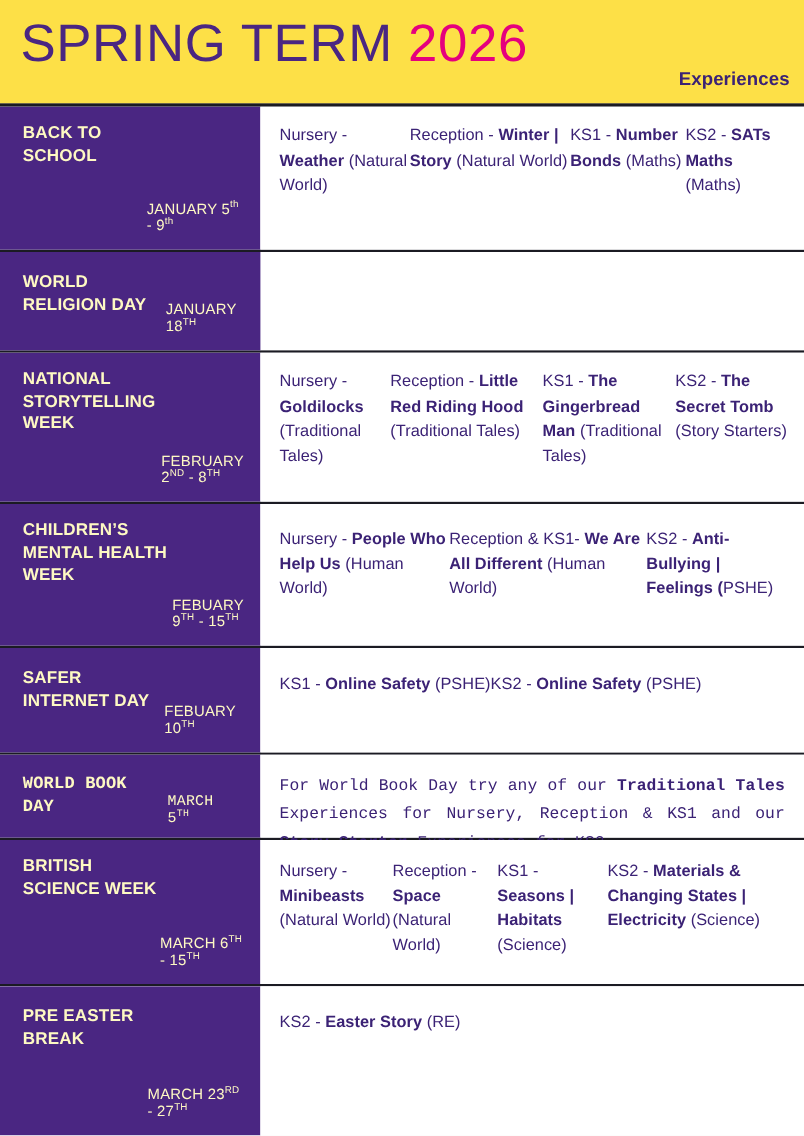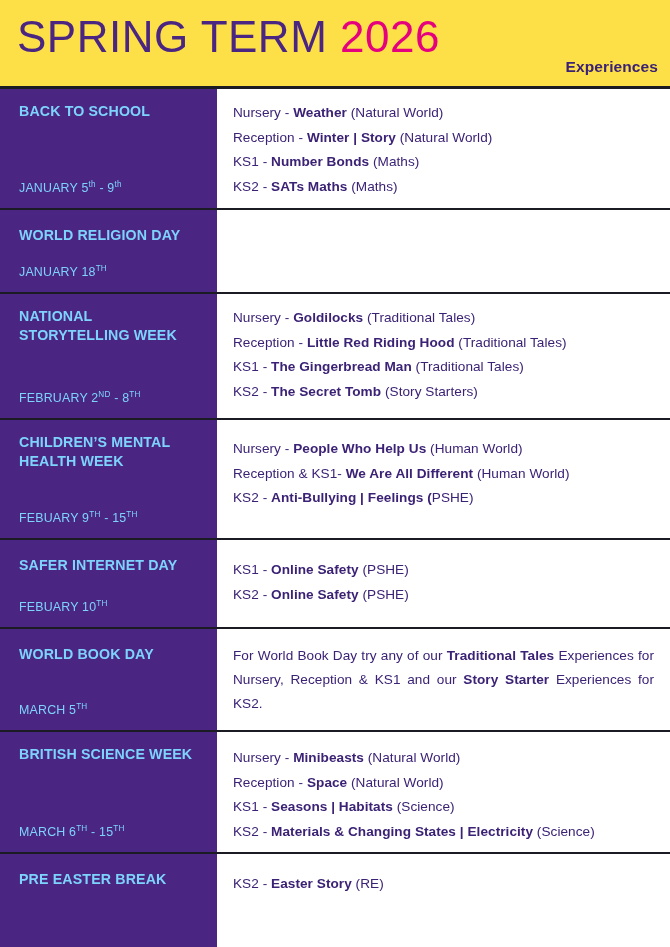--- a/index.html
+++ b/index.html
@@ -59,25 +59,25 @@
     border-bottom: 2.5px solid #1b1b23;
     box-sizing: border-box;
     background: #ffffff;
   }
   .row.last { border-bottom: none; }
 
   .cell-left {
     width: 217px;
     min-width: 217px;
     background: #4a2682;
-    color: #7dd3fc;
+    color: #fef9c3;
     box-sizing: border-box;
     padding: 13px 14px 13px 19px;
     display: flex;
-    flex-direction: column;
+    flex-direction: row;
     justify-content: flex-start;
   }
   .event-name {
     font-size: 14.2px;
     font-weight: bold;
     line-height: 1.32;
     letter-spacing: 0.15px;
     text-transform: none;
   }
   .event-date {
@@ -92,21 +92,21 @@
     vertical-align: super;
     line-height: 0;
   }
 
   .cell-right {
     flex: 1;
     background: #ffffff;
     box-sizing: border-box;
     padding: 12px 14px 12px 16px;
     display: flex;
-    flex-direction: column;
+    flex-direction: row;
     justify-content: flex-start;
   }
   .exp-line {
     font-size: 13.6px;
     color: #3b2275;
     line-height: 1.52;
     padding: 2px 0;
     letter-spacing: 0.05px;
   }
   .exp-line b { font-weight: bold; }
@@ -119,21 +119,21 @@
     padding-right: 2px;
   }
   .exp-para b { font-weight: bold; }
 
   
   .r0 { height: 121px; }
   .r1 { height: 84px; }
   .r2 { height: 126px; }
   .r3 { height: 120px; }
   .r4 { height: 89px; }
-  .r5 { height: 103px; }
+  .r5 { height: 71px; font-family: Liberation Mono, monospace; }
   .r6 { height: 122px; }
   .r7 { height: 124px; }
 
   .r1 .cell-left, .r4 .cell-left, .r5 .cell-left, .r7 .cell-left { padding-top: 16px; }
   .r1 .cell-right { padding-top: 14px; }
   .r4 .cell-right { padding-top: 18px; }
   .r5 .cell-right { padding-top: 15px; }
   .r7 .cell-right { padding-top: 18px; }
   .r3 .cell-right { padding-top: 17px; }
   .r6 .cell-right { padding-top: 14px; }

